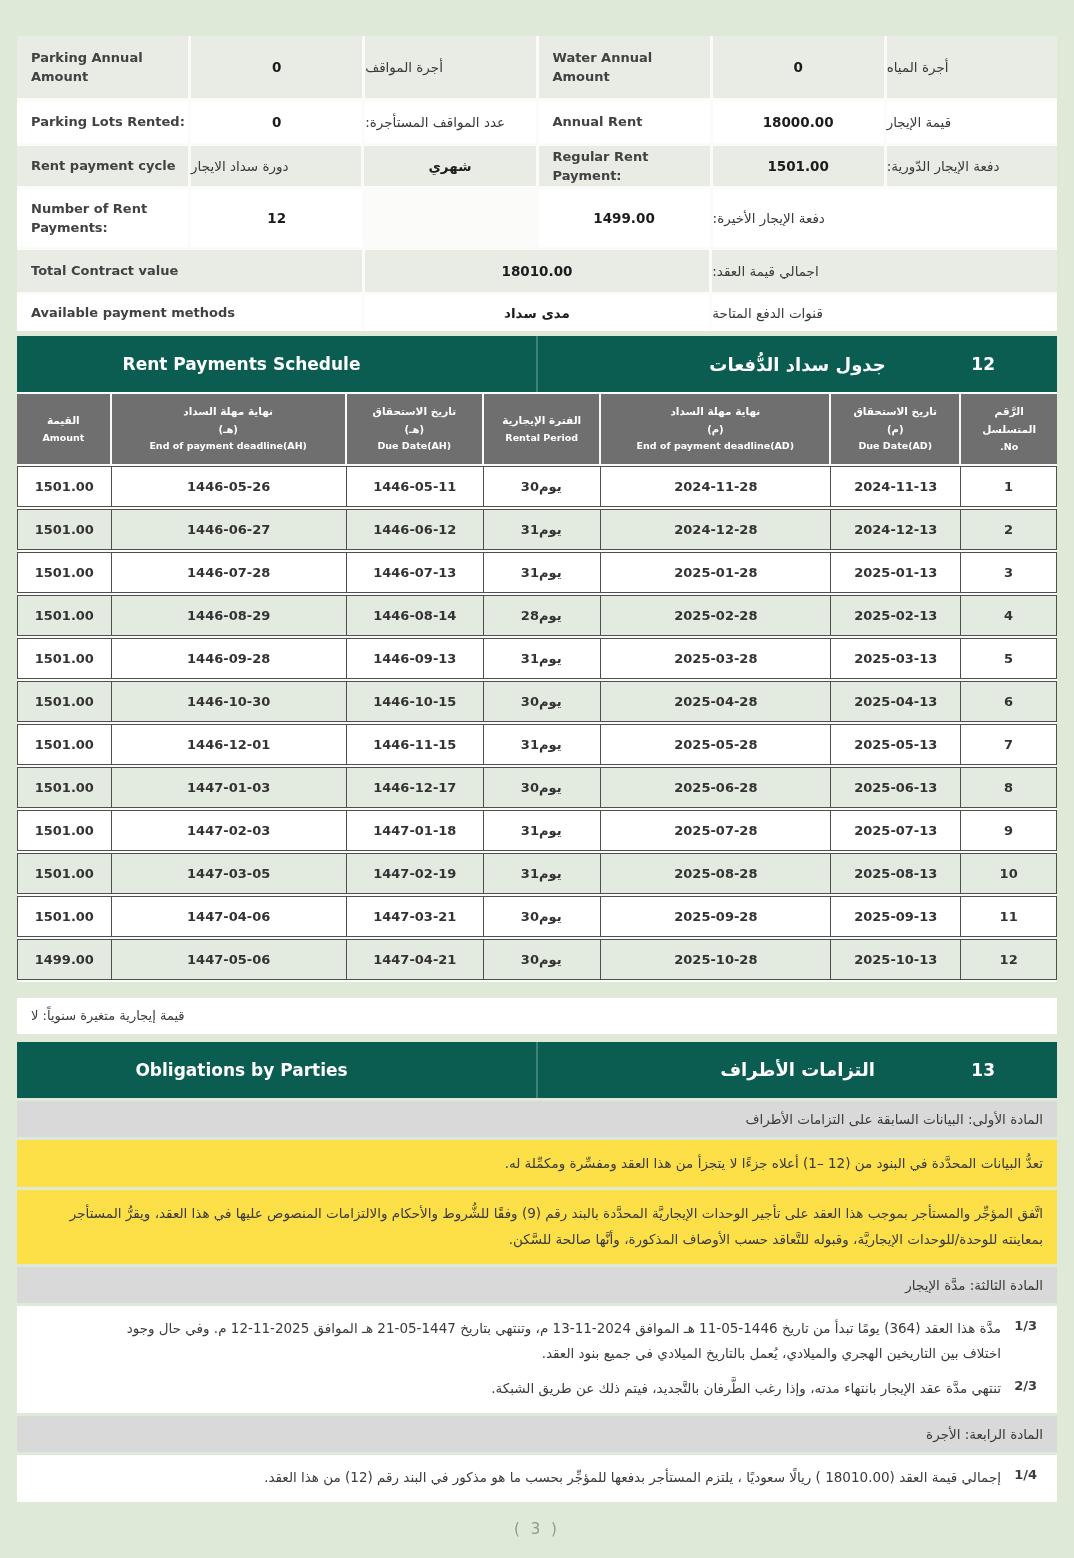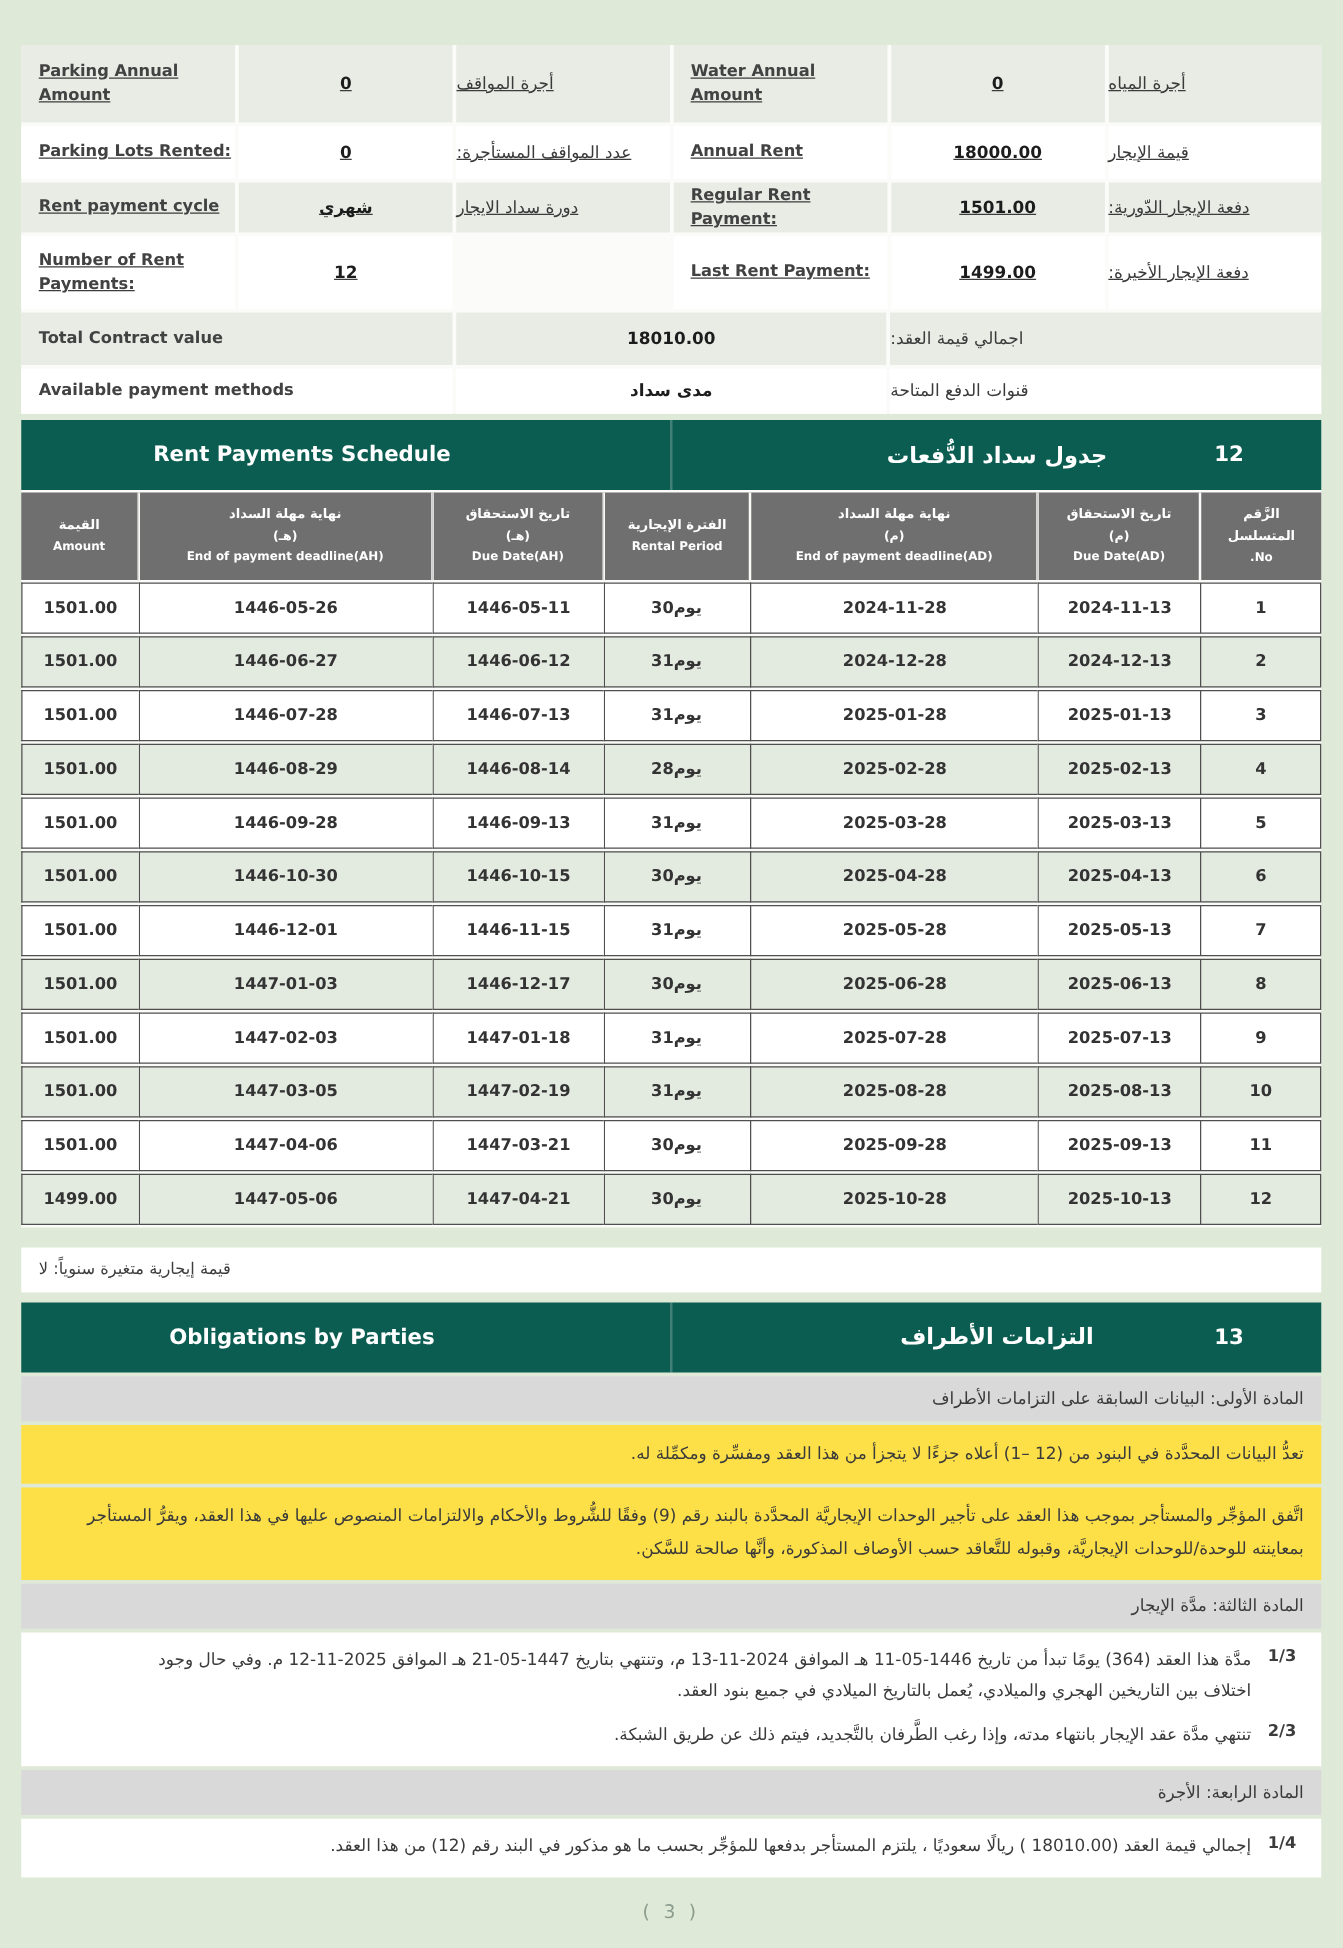--- a/index.html
+++ b/index.html
@@ -7,21 +7,21 @@
     width:1074px; height:1558px; overflow:hidden;
     background:#dfe9d7;
     font-family:"DejaVu Sans", sans-serif;
     color:#3c3c3c;
     -webkit-font-smoothing:antialiased;
   }
   .page { padding:36px 17px 0 17px; }
 
   
   .summary { background:#fbfcf9; }
-  .sumrow { display:flex; gap:3px; margin-bottom:3px;text-decoration:underline; }
+  .sumrow { display:flex; gap:3px; margin-bottom:3px; }
   .sumrow:last-child { margin-bottom:0; }
   .half { flex:1 1 50%; display:flex; gap:3px; min-width:0; }
   .scell { background:#e8ece5; display:flex; align-items:center; min-width:0; }
   .row-white .scell { background:#ffffff; }
   .c-en { flex:0 0 33%; justify-content:flex-start; padding-left:14px; box-sizing:border-box;
           font-size:13px; font-weight:600; color:#424242; line-height:1.5; }
   .c-val { flex:0 0 33%; justify-content:center; font-size:13.5px; font-weight:bold; color:#1c1c1c; }
   .c-ar { flex:1 1 34%; justify-content:flex-end; padding-right:18px; box-sizing:border-box;
           direction:rtl; font-size:13.5px; color:#3a3a3a; }
   .fullrow { display:flex; gap:3px; margin-bottom:3px; }
@@ -132,26 +132,26 @@
             <span>قيمة الإيجار</span>
           </div>
       </div>
     </div>
 
     <div class="sumrow">
       <div class="half">
         <div class="scell c-en h40">
             <span>Rent payment cycle</span>
           </div>
+        <div class="scell c-ar h40">
+            <span>دورة سداد الايجار</span>
+          </div>
         <div class="scell c-val h40">
             <span>شهري</span>
           </div>
-        <div class="scell c-ar h40">
-            <span>دورة سداد الايجار</span>
-          </div>
       </div>
       <div class="half">
         <div class="scell c-en h40">
             <span>Regular Rent Payment:</span>
           </div>
         <div class="scell c-val h40">
             <span>1501.00</span>
           </div>
         <div class="scell c-ar h40">
             <span>دفعة الإيجار الدّورية:</span>
@@ -162,23 +162,20 @@
     <div class="sumrow row-white">
       <div class="half">
         <div class="scell c-en h58">
             <span>Number of Rent Payments:</span>
           </div>
         <div class="scell c-val h58">
             <span>12</span>
           </div>
       </div>
       <div class="half">
-        <div class="scell c-en h58">
-            <span>Last Rent Payment:</span>
-          </div>
         <div class="scell c-val h58">
             <span>1499.00</span>
           </div>
         <div class="scell c-ar h58">
             <span>دفعة الإيجار الأخيرة:</span>
           </div>
       </div>
     </div>
 
     <div class="fullrow">

